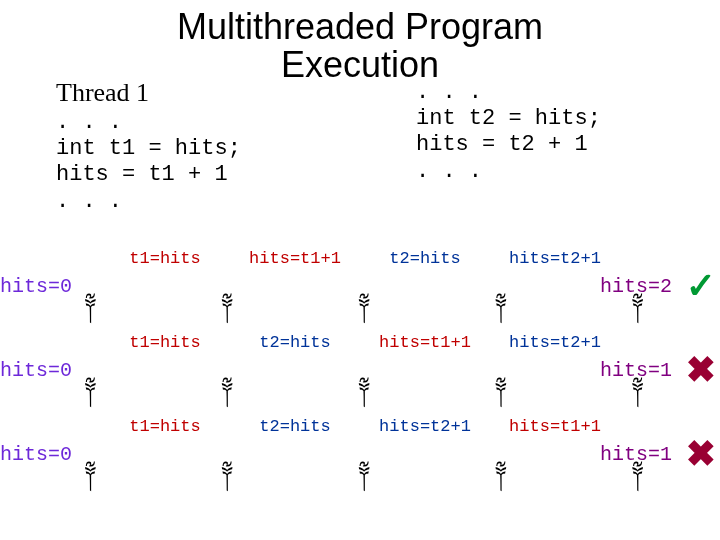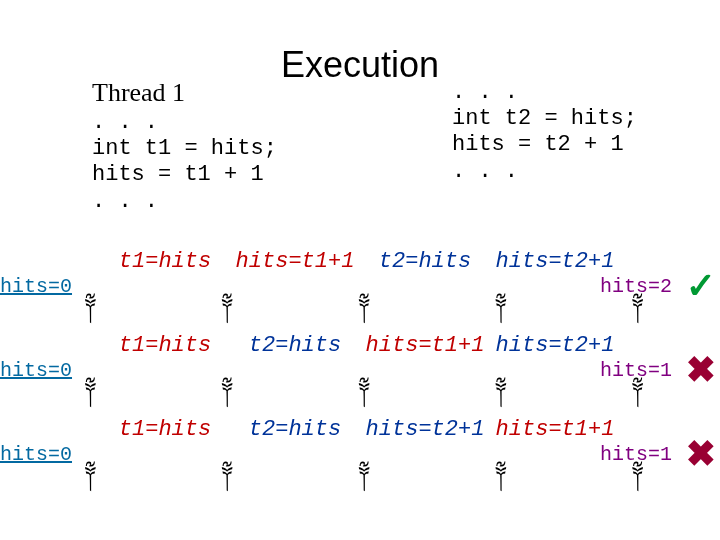--- a/index.html
+++ b/index.html
@@ -17,22 +17,21 @@
     font-family: Arial, Helvetica, sans-serif;
     margin-top: 8px;
     line-height: 1.05;
   }
   .threads {
     display: flex;
     margin-top: -6px;
   }
   .thread {
     flex: 1;
-    padding-left: 80px;
-    margin-left: 12px;
+    padding-left: 56px;
   }
   .thread-title {
     font-size: 26px;
   }
   .code {
     font-family: "Courier New", monospace;
     font-size: 22px;
     white-space: pre;
     line-height: 1.2;
     margin-top: 2px;
@@ -44,22 +43,21 @@
     position: relative;
     height: 74px;
     margin-bottom: 10px;
   }
   .left-label {
     position: absolute;
     left: 0;
     top: 30px;
     font-family: "Courier New", monospace;
     font-size: 20px;
-    color: #0369a1;
-    text-decoration: underline;
+    color: #6d28d9;
   }
   .result-label {
     position: absolute;
     right: 48px;
     top: 30px;
     font-family: "Courier New", monospace;
     font-size: 20px;
     color: #800080;
   }
   .markrow {
@@ -78,43 +76,42 @@
   .labelrow {
     position: absolute;
     top: 4px;
     left: 100px;
     width: 520px;
     display: flex;
     justify-content: space-between;
   }
   .op {
     font-family: "Courier New", monospace;
-    font-size: 22px;
+    font-size: 17px;
     text-align: center;
     flex: 1;
-    font-style: italic;
   }
   .op.red { color: #c00000; }
   .op.blue { color: #003399; text-align: center; }
   .verdict {
     position: absolute;
     right: 4px;
     top: 20px;
     font-size: 36px;
     font-family: Arial, sans-serif;
     font-weight: bold;
   }
   .verdict.good { color: #009933; }
   .verdict.bad { color: #990033; }
 </style>
 </head>
 <body>
 
 <div class="title">
-  <br>
+  <span>Multithreaded Program</span><br>
   <span>Execution</span>
 </div>
 
 <div class="threads">
   <div class="thread">
     <div class="thread-title">Thread 1</div>
     <div class="code">. . .
 int t1 = hits;
 hits = t1 + 1
 . . .</div>

